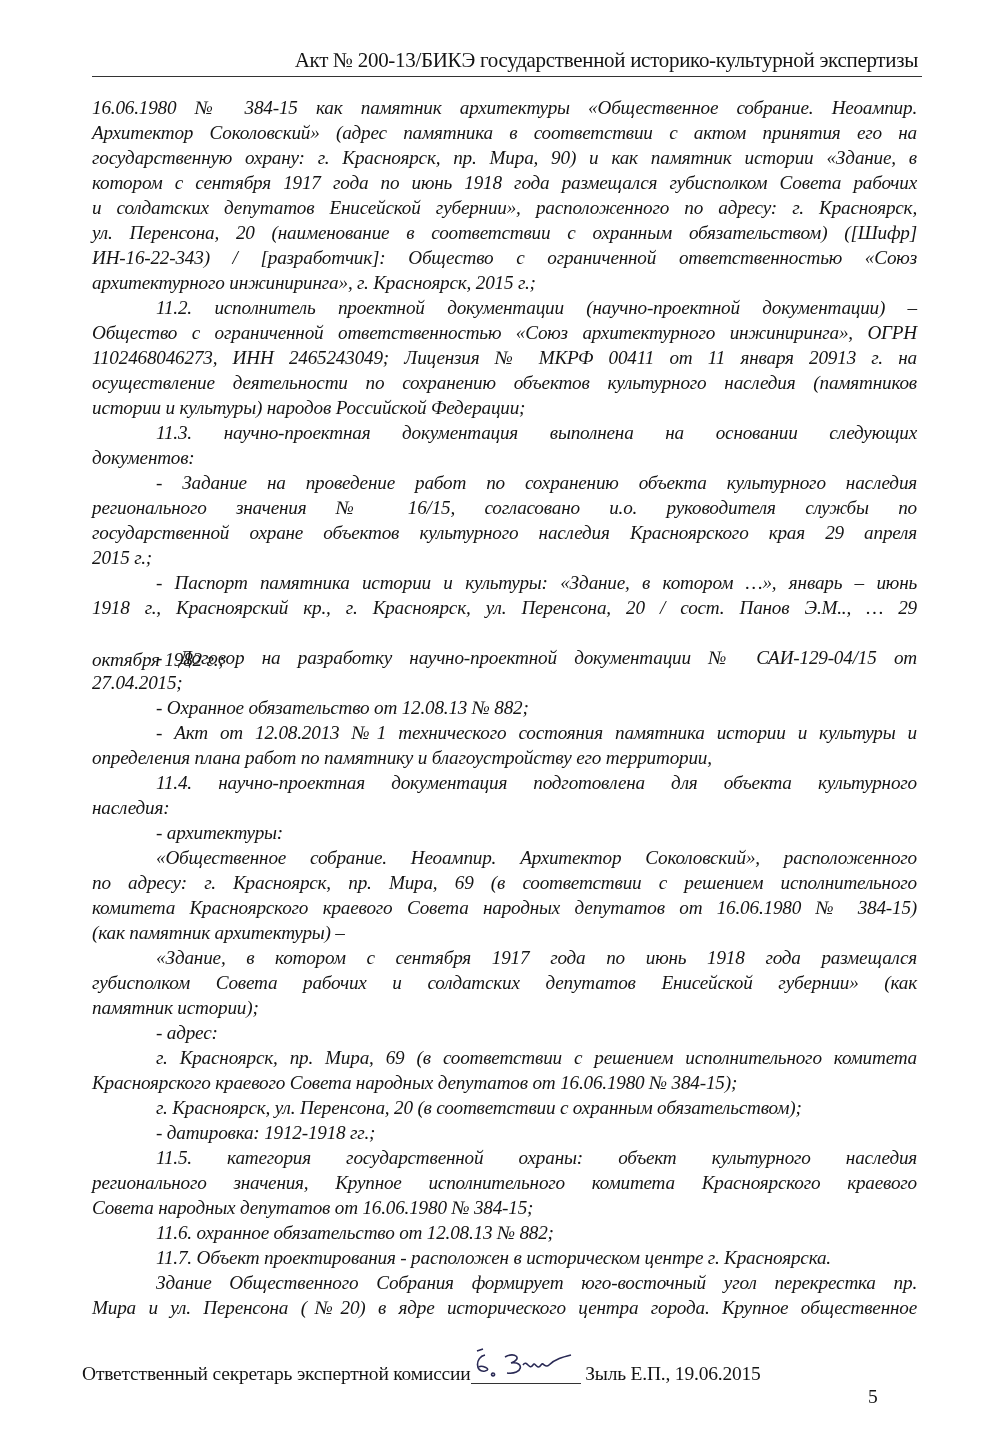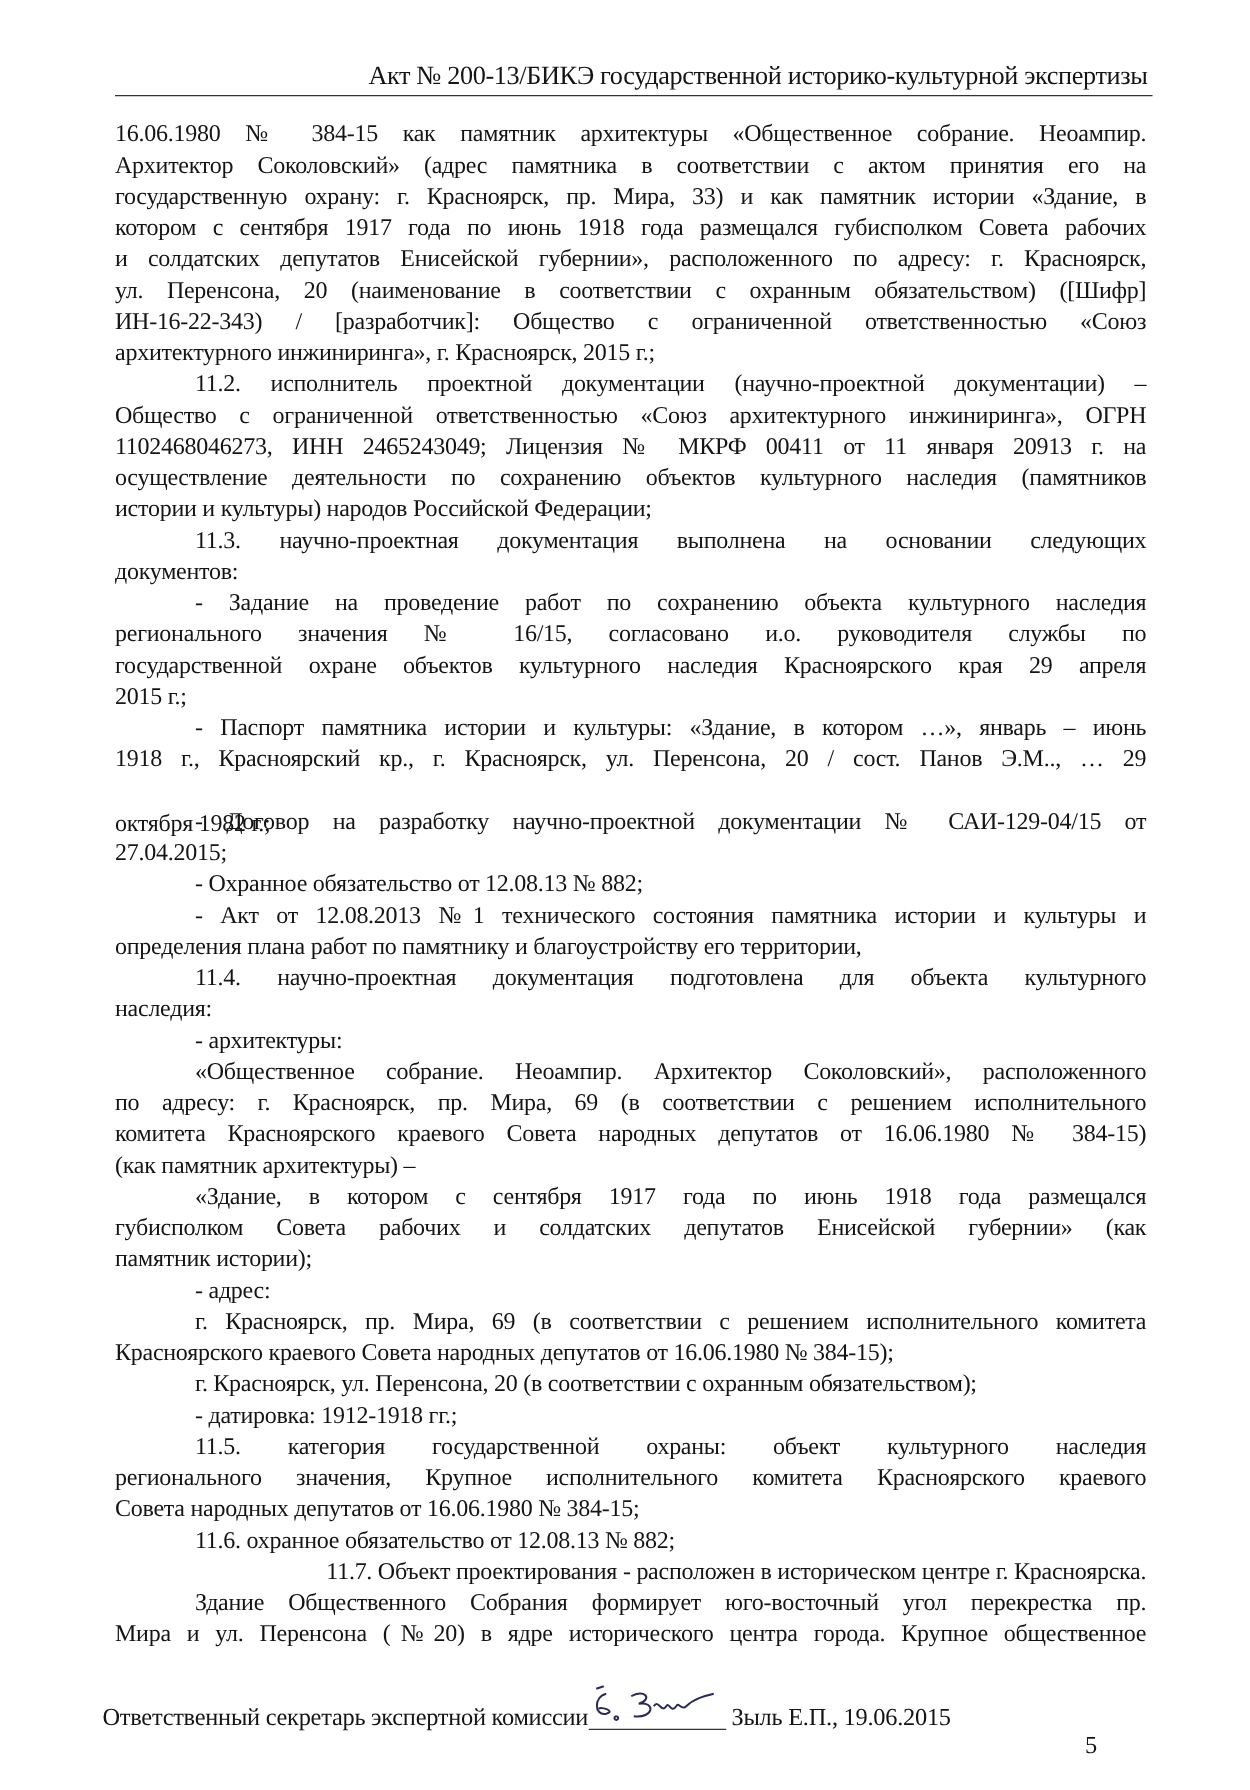--- a/index.html
+++ b/index.html
@@ -2,40 +2,40 @@
 <html><head>
   <meta charset="utf-8">
   <style>
     html, body { margin: 0; padding: 0; background: #ffffff; }
     body { width: 1000px; height: 1432px; position: relative; overflow: hidden;
            font-family: "Liberation Serif", "DejaVu Serif", serif; color: #141414; }
     .header { position: absolute; left: 92px; top: 46px; width: 830px; height: 30px;
               border-bottom: 1.5px solid #333; }
     .header-title { position: absolute; right: 4px; top: 2px; font-size: 21px; letter-spacing: -0.3px; }
     .line { position: absolute; left: 92px; width: 825px; font-size: 19.2px; line-height: 24px;
-            white-space: nowrap; letter-spacing: -0.2px; }
+            white-space: nowrap; letter-spacing: -0.2px; font-style: italic; }
     .j { text-align: justify; text-align-last: justify; white-space: normal; }
     .ind { padding-left: 64px; box-sizing: border-box; }
     .footer { position: absolute; left: 82px; top: 1357px; font-size: 19.5px; white-space: nowrap; letter-spacing: -0.2px; }
     .sig { display: inline-block; width: 110px; height: 26px; vertical-align: -4px;
            border-bottom: 1.2px solid #333; position: relative; }
     .sig svg { position: absolute; left: 0; top: -12px; }
     .page-no { position: absolute; left: 868px; top: 1386px; font-size: 19.5px; }
   </style>
 </head>
 <body>
 
 <div class="header">
   <span class="header-title">Акт № 200-13/БИКЭ государственной историко-культурной экспертизы</span>
 </div>
 
 <div id="body">
     <div class="line j" style="top: 96px;">16.06.1980 № 384-15 как памятник архитектуры «Общественное собрание. Неоампир.</div>
     <div class="line j" style="top: 121px;">Архитектор Соколовский» (адрес памятника в соответствии с актом принятия его на</div>
-    <div class="line j" style="top: 146px;">государственную охрану: г. Красноярск, пр. Мира, 33) и как памятник истории «Здание, в</div>
+    <div class="line j" style="top: 146px;">государственную охрану: г. Красноярск, пр. Мира, 90) и как памятник истории «Здание, в</div>
     <div class="line j" style="top: 171px;">котором с сентября 1917 года по июнь 1918 года размещался губисполком Совета рабочих</div>
     <div class="line j" style="top: 196px;">и солдатских депутатов Енисейской губернии», расположенного по адресу: г. Красноярск,</div>
     <div class="line j" style="top: 221px;">ул. Перенсона, 20 (наименование в соответствии с охранным обязательством) ([Шифр]</div>
     <div class="line j" style="top: 246px;">ИН-16-22-343) / [разработчик]: Общество с ограниченной ответственностью «Союз</div>
     <div class="line " style="top: 271px;">архитектурного инжиниринга», г. Красноярск, 2015 г.;</div>
     <div class="line j ind" style="top: 296px;">11.2. исполнитель проектной документации (научно-проектной документации) –</div>
     <div class="line j" style="top: 321px;">Общество с ограниченной ответственностью «Союз архитектурного инжиниринга», ОГРН</div>
     <div class="line j" style="top: 346px;">1102468046273, ИНН 2465243049; Лицензия № МКРФ 00411 от 11 января 20913 г. на</div>
     <div class="line j" style="top: 371px;">осуществление деятельности по сохранению объектов культурного наследия (памятников</div>
     <div class="line " style="top: 396px;">истории и культуры) народов Российской Федерации;</div>
@@ -65,21 +65,21 @@
     <div class="line " style="top: 996px;">памятник истории);</div>
     <div class="line ind" style="top: 1021px;">- адрес:</div>
     <div class="line j ind" style="top: 1046px;">г. Красноярск, пр. Мира, 69 (в соответствии с решением исполнительного комитета</div>
     <div class="line " style="top: 1071px;">Красноярского краевого Совета народных депутатов от 16.06.1980 № 384-15);</div>
     <div class="line ind" style="top: 1096px;">г. Красноярск, ул. Перенсона, 20 (в соответствии с охранным обязательством);</div>
     <div class="line ind" style="top: 1121px;">- датировка: 1912-1918 гг.;</div>
     <div class="line j ind" style="top: 1146px;">11.5. категория государственной охраны: объект культурного наследия</div>
     <div class="line j" style="top: 1171px;">регионального значения, Крупное исполнительного комитета Красноярского краевого</div>
     <div class="line " style="top: 1196px;">Совета народных депутатов от 16.06.1980 № 384-15;</div>
     <div class="line ind" style="top: 1221px;">11.6. охранное обязательство от 12.08.13 № 882;</div>
-    <div class="line ind" style="top: 1246px; text-align: right;">11.7. Объект проектирования - расположен в историческом центре г. Красноярска.</div>
+    <div class="line ind" style="top: 1246px;">11.7. Объект проектирования - расположен в историческом центре г. Красноярска.</div>
     <div class="line j ind" style="top: 1271px;">Здание Общественного Собрания формирует юго-восточный угол перекрестка пр.</div>
     <div class="line j" style="top: 1296px;">Мира и ул. Перенсона (№20) в ядре исторического центра города. Крупное общественное</div>
   </div>
 
 <div class="footer">
   <span>Ответственный секретарь экспертной комиссии</span><span class="sig"><svg width="110" height="38" viewBox="0 0 110 38">
         <path d="M14 10 C4 12,4 28,14 26 C22 24,10 20,8 22 M6 6 L12 4 M22 28 a1.5 1.5 0 1 0 0.1 0 M34 12 C44 6,52 14,40 18 C54 16,52 30,36 28 M52 20 C56 14,58 26,62 20 C64 16,66 26,70 20 C72 16,74 24,78 20 C84 14,92 12,100 10" fill="none" stroke="#2a2a55" stroke-width="1.6"></path>
       </svg></span>
   <span>Зыль Е.П., 19.06.2015</span>
 </div>

